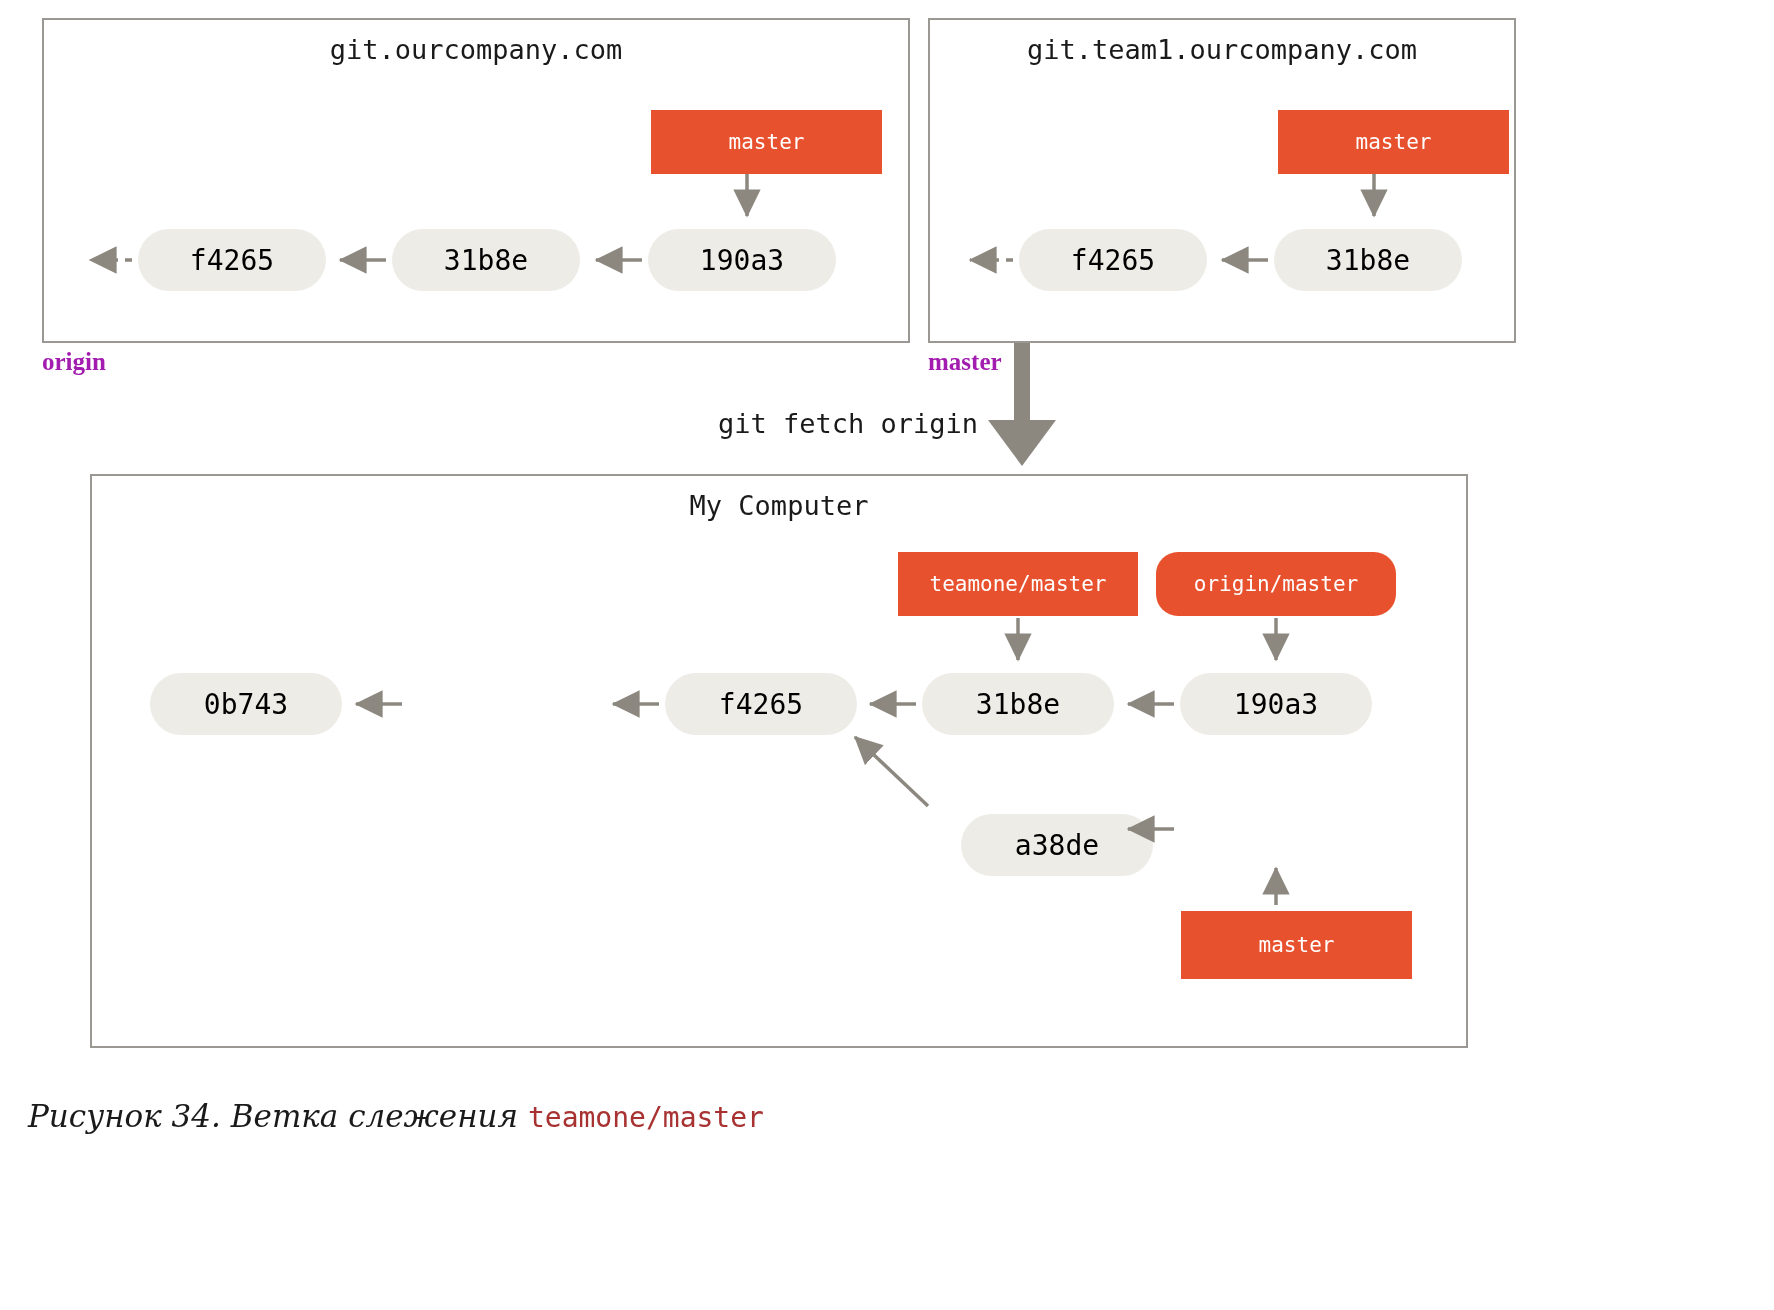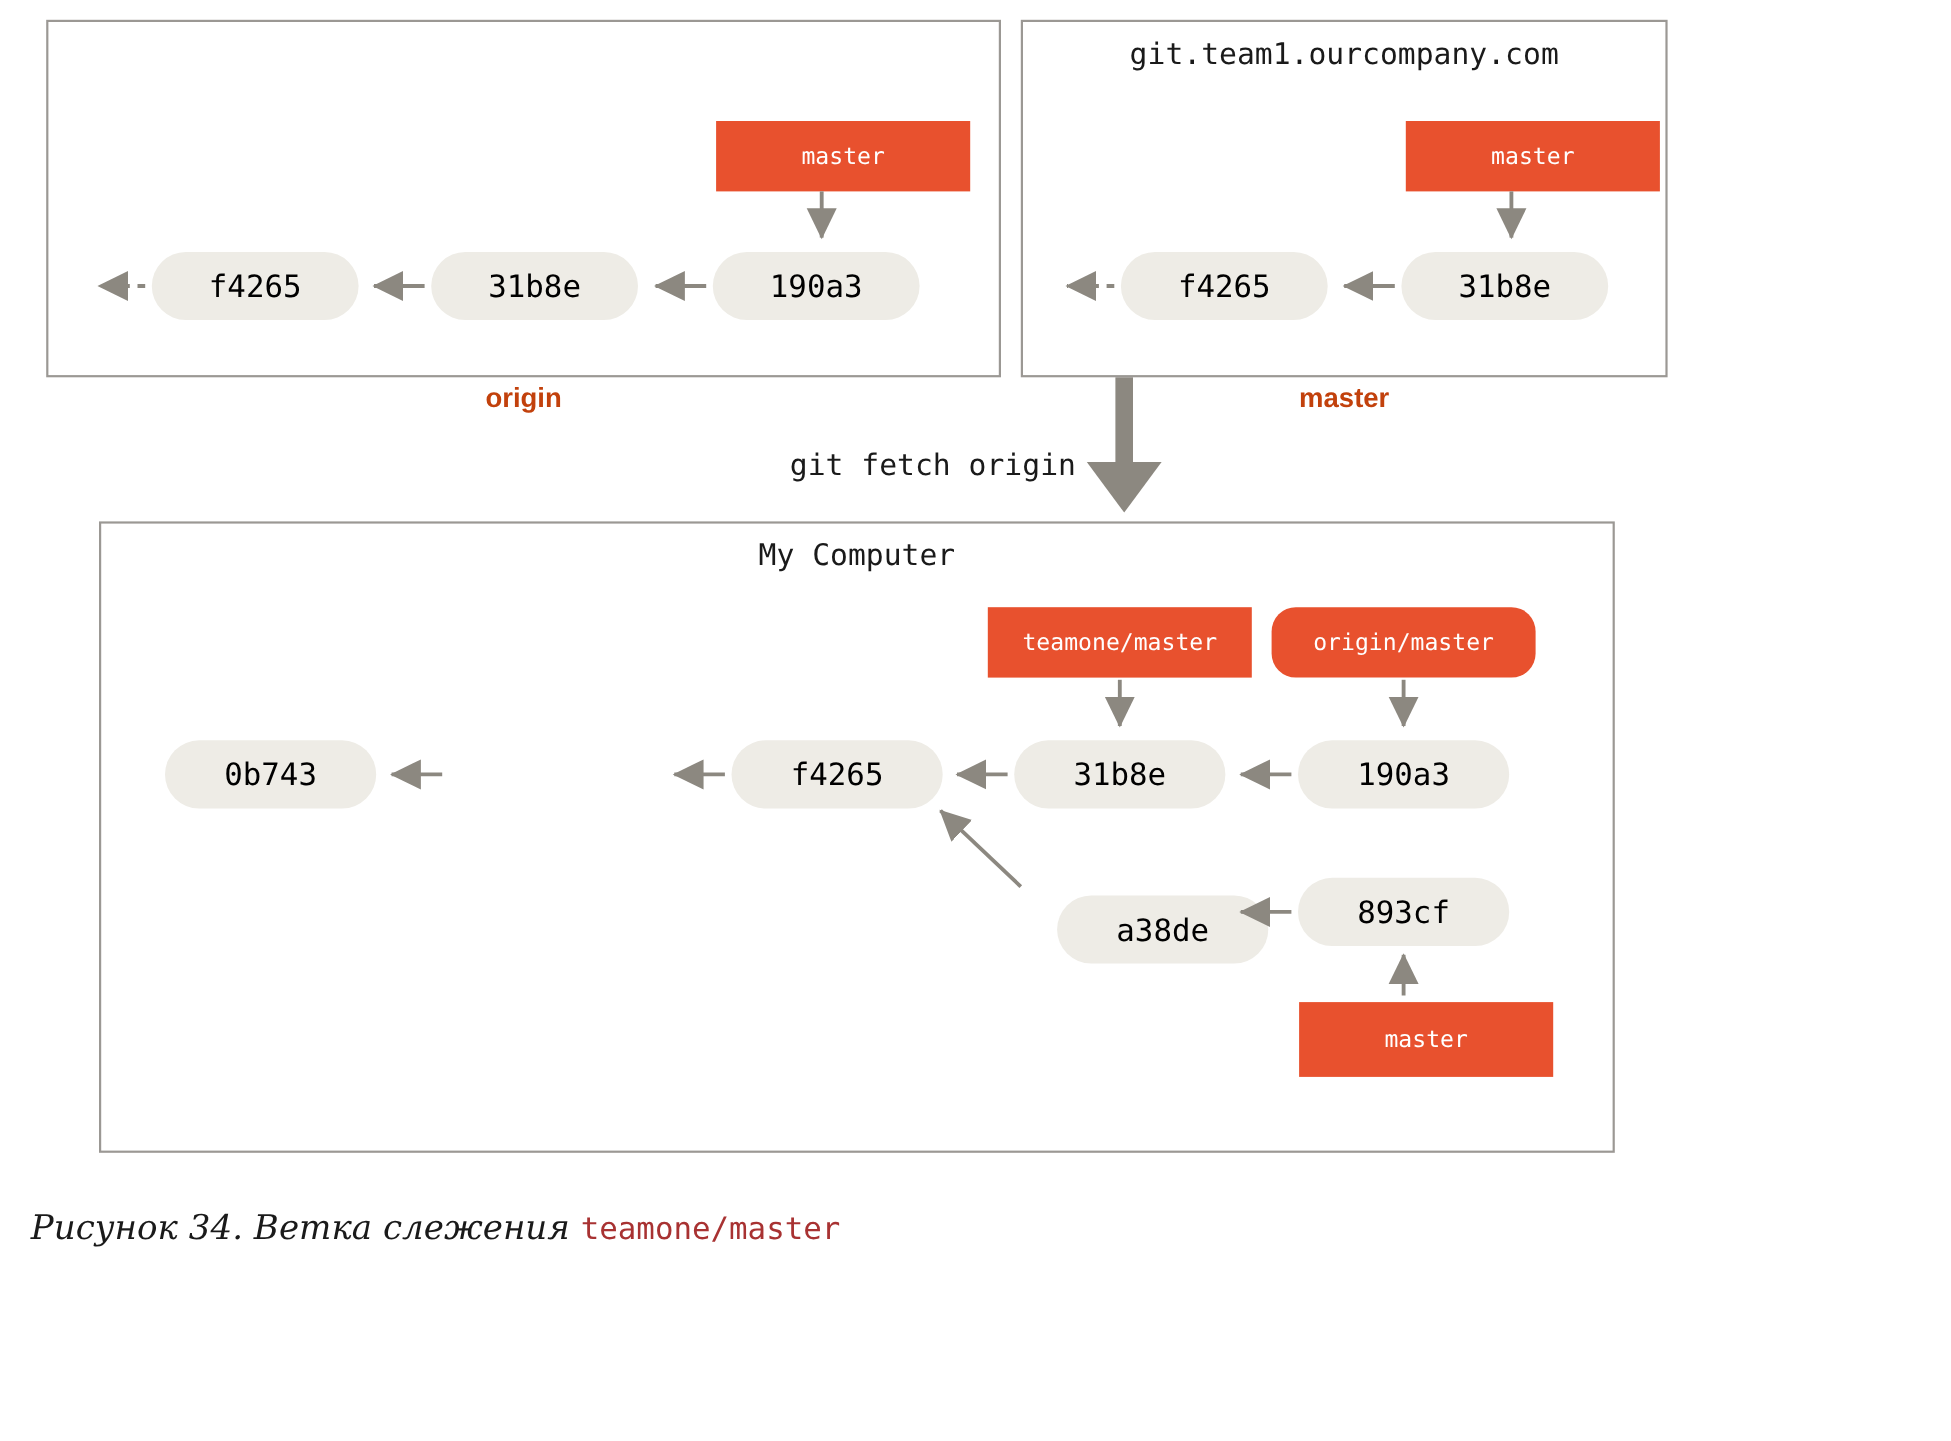--- a/index.html
+++ b/index.html
@@ -22,25 +22,24 @@
     width:100%;
     text-align:center;
     font-family:"DejaVu Sans Mono",monospace;
     font-size:27px;
     color:#1a1a1a;
     letter-spacing:0px;
     white-space:nowrap;
   }
   .panel-caption{
     position:absolute;
-    font-family:Liberation Sans, sans-serif;
+    font-family:Liberation Serif, serif;
     font-size:25px;
     font-weight:bold;
-    color:#c2410c;
-    text-align:center;
+    color:#a21caf;
     white-space:nowrap;
   }
 
   
   .commit{
     position:absolute;
     height:62px;
     background:#eeece6;
     border-radius:31px;
     display:flex;align-items:center;justify-content:center;
@@ -94,20 +93,21 @@
     color:#a83232;
   }
 </style>
 </head>
 <body>
 
 <div class="stage">
 
   <div class="panel" style="left:42px;top:18px;width:868px;height:325px;">
   </div>
+  <div class="panel-title" style="left:42px;top:34px;width:868px;">git.ourcompany.com</div>
 
   <div class="branch" style="left:651px;top:110px;width:231px;">master</div>
 
   <div class="commit" style="left:138px;top:229px;width:188px;">f4265</div>
   <div class="commit" style="left:392px;top:229px;width:188px;">31b8e</div>
   <div class="commit" style="left:648px;top:229px;width:188px;">190a3</div>
 
   <div class="panel-caption" style="left:42px;top:348px;width:868px;">origin</div>
 
   <div class="panel" style="left:928px;top:18px;width:588px;height:325px;">
@@ -129,21 +129,20 @@
 
   <div class="branch" style="left:898px;top:552px;width:240px;">teamone/master</div>
   <div class="branch" style="left:1156px;top:552px;width:240px;border-radius:22px;">origin/master</div>
 
   <div class="commit" style="left:150px;top:673px;width:192px;">0b743</div>
   <div class="commit" style="left:665px;top:673px;width:192px;">f4265</div>
   <div class="commit" style="left:922px;top:673px;width:192px;">31b8e</div>
   <div class="commit" style="left:1180px;top:673px;width:192px;">190a3</div>
 
   <div class="commit" style="left:961px;top:798px;width:192px;margin-top:16px;">a38de</div>
-  <div class="commit" style="left:1180px;top:798px;width:192px;">893cf</div>
 
   <div class="branch" style="left:1181px;top:911px;width:231px;height:68px;">master</div>
 
   <svg class="arrows" width="1774" height="1310" viewBox="0 0 1774 1310">
     <defs>
       <marker id="ah" markerWidth="9" markerHeight="9" refX="7.6" refY="4.5" orient="auto" markerUnits="strokeWidth">
         <path d="M0,0.6 L8,4.5 L0,8.4 z" fill="#8c8880"></path>
       </marker>
       <marker id="ah-big" markerWidth="9" markerHeight="9" refX="7.6" refY="4.5" orient="auto" markerUnits="strokeWidth">
         <path d="M0,0.6 L8,4.5 L0,8.4 z" fill="#8c8880"></path>

